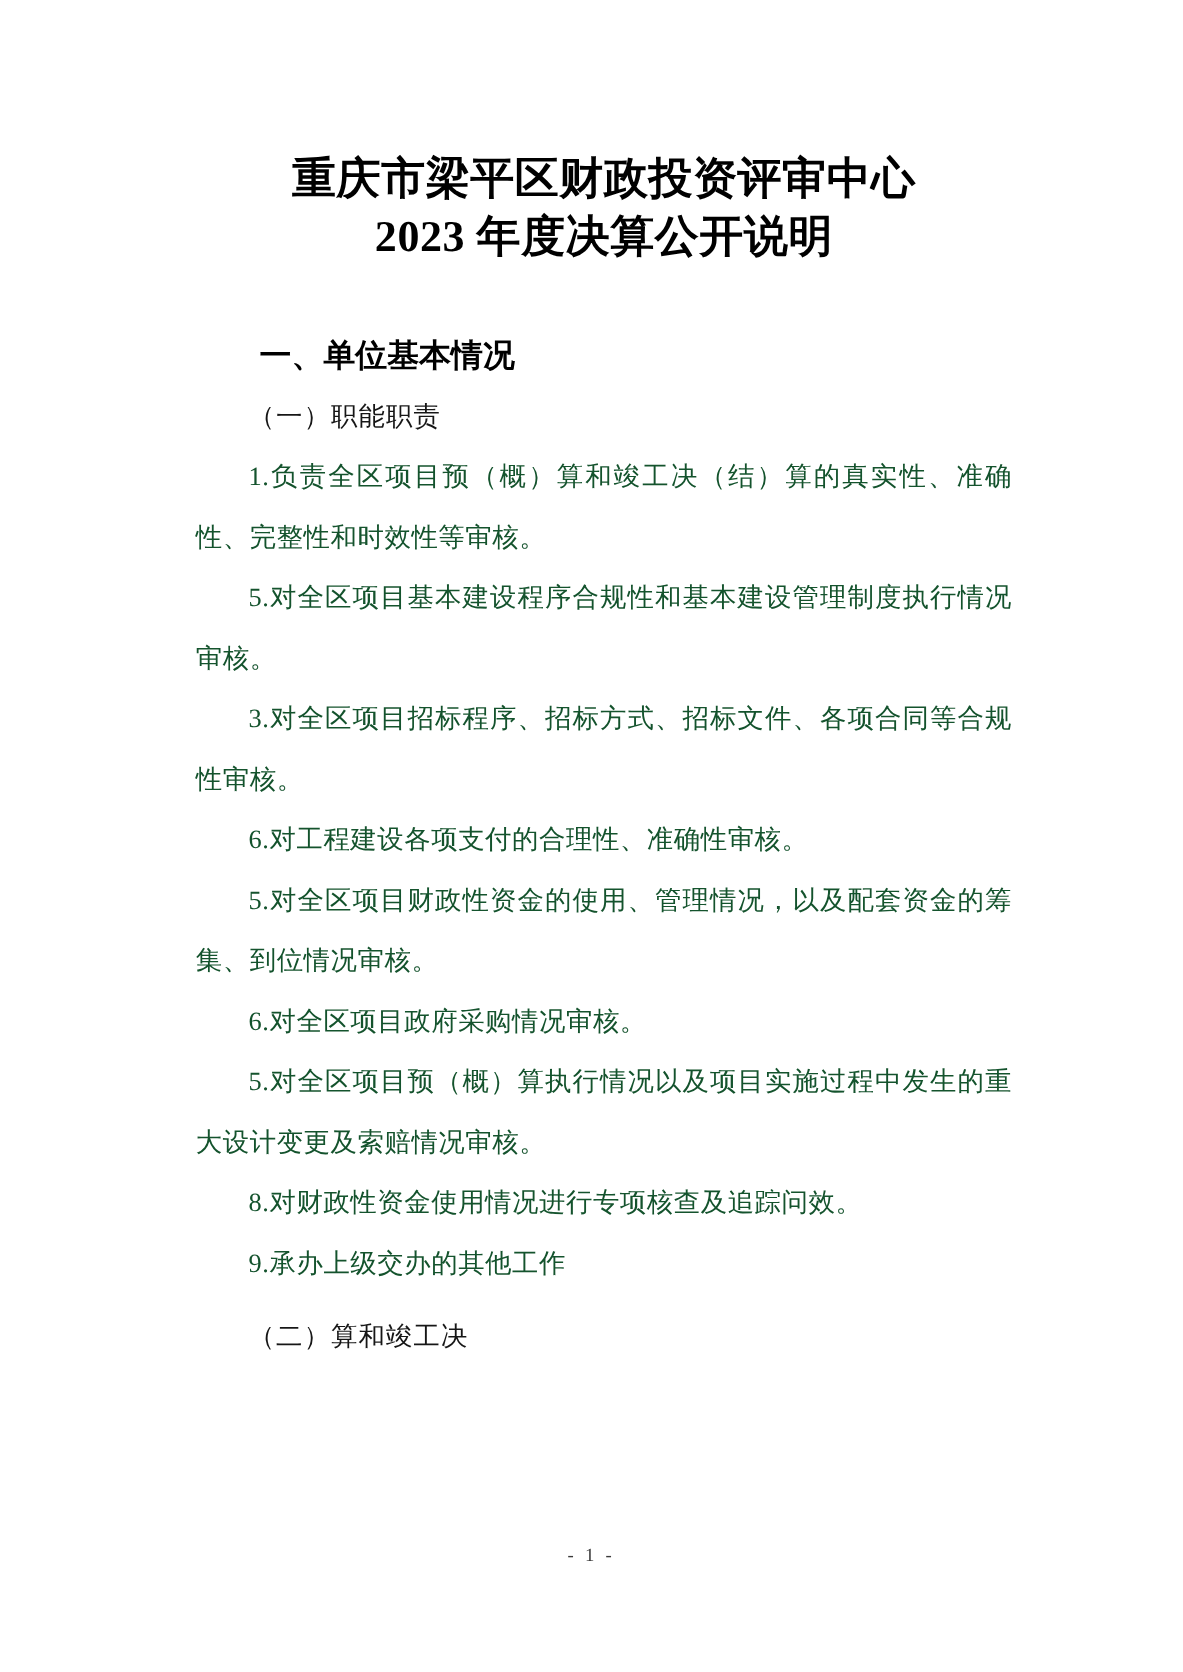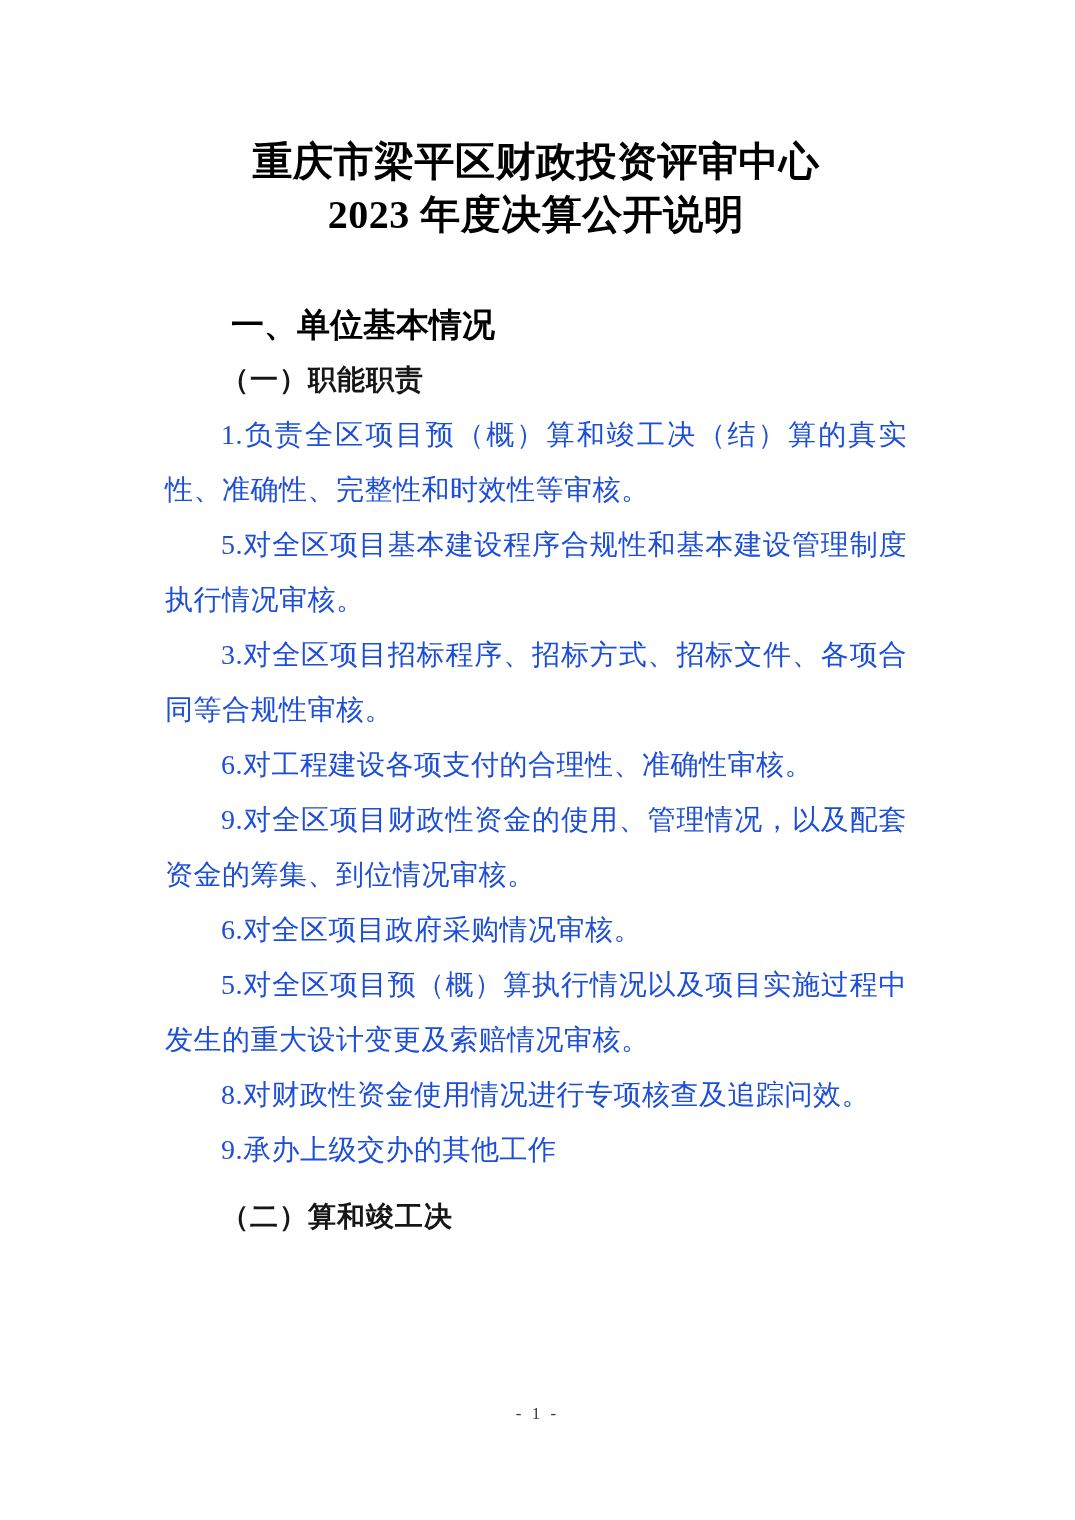--- a/index.html
+++ b/index.html
@@ -10,66 +10,66 @@
   .page {
     position: relative;
     width: 1075px;
     height: 1520px;
     background: #ffffff;
     overflow: hidden;
     font-family: "Liberation Serif", serif;
   }
   .content {
     position: absolute;
-    left: 165px;
+    left: 178px;
     top: 0;
     width: 742px;
   }
   .doc-title {
     margin: 135px 0 0 0;
     font-size: 40px;
     line-height: 53px;
     font-weight: bold;
     color: #000000;
     text-align: center;
     letter-spacing: 0.5px;
     font-family: "Liberation Serif", serif;
   }
   .doc-title .title-line {
     display: block;
     white-space: nowrap;
   }
   .section-heading {
     margin: 56px 0 0 0;
-    font-size: 33px;
+    font-size: 29px;
     line-height: 55px;
     font-weight: bold;
     color: #000000;
     text-indent: 2em;
     font-family: "Liberation Sans", sans-serif;
   }
   .sub-heading {
     margin: 0;
-    font-size: 28px;
+    font-size: 24px;
     line-height: 55px;
-    font-weight: bold;
+    font-weight: normal;
     color: #161616;
     text-indent: 2em;
     letter-spacing: 1px;
     font-family: "Liberation Serif", serif;
   }
   .sub-heading.second {
     margin-top: 12px;
   }
   .body-para {
     margin: 0;
-    font-size: 28px;
+    font-size: 24px;
     line-height: 55px;
     font-weight: normal;
-    color: #1d4ed8;
+    color: #14532d;
     text-indent: 2em;
     text-align: justify;
     text-align-last: left;
     letter-spacing: 0.5px;
     font-family: "Liberation Serif", serif;
   }
   .page-footer {
     position: absolute;
     left: 0;
     right: 0;
@@ -94,21 +94,21 @@
     </h1>
 
     <h2 class="section-heading">一、单位基本情况</h2>
 
     <h3 class="sub-heading">（一）职能职责</h3>
 
     <p class="body-para">1.负责全区项目预（概）算和竣工决（结）算的真实性、准确性、完整性和时效性等审核。</p>
     <p class="body-para">5.对全区项目基本建设程序合规性和基本建设管理制度执行情况审核。</p>
     <p class="body-para">3.对全区项目招标程序、招标方式、招标文件、各项合同等合规性审核。</p>
     <p class="body-para">6.对工程建设各项支付的合理性、准确性审核。</p>
-    <p class="body-para">9.对全区项目财政性资金的使用、管理情况，以及配套资金的筹集、到位情况审核。</p>
+    <p class="body-para">5.对全区项目财政性资金的使用、管理情况，以及配套资金的筹集、到位情况审核。</p>
     <p class="body-para">6.对全区项目政府采购情况审核。</p>
     <p class="body-para">5.对全区项目预（概）算执行情况以及项目实施过程中发生的重大设计变更及索赔情况审核。</p>
     <p class="body-para">8.对财政性资金使用情况进行专项核查及追踪问效。</p>
     <p class="body-para">9.承办上级交办的其他工作</p>
 
     <h3 class="sub-heading second">（二）算和竣工决</h3>
 
   </div>
 
   <div class="page-footer">- 1 -</div>

